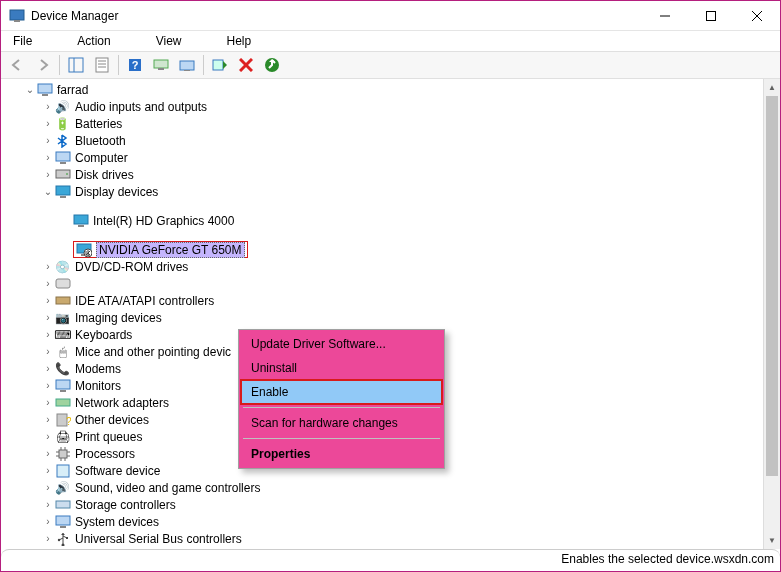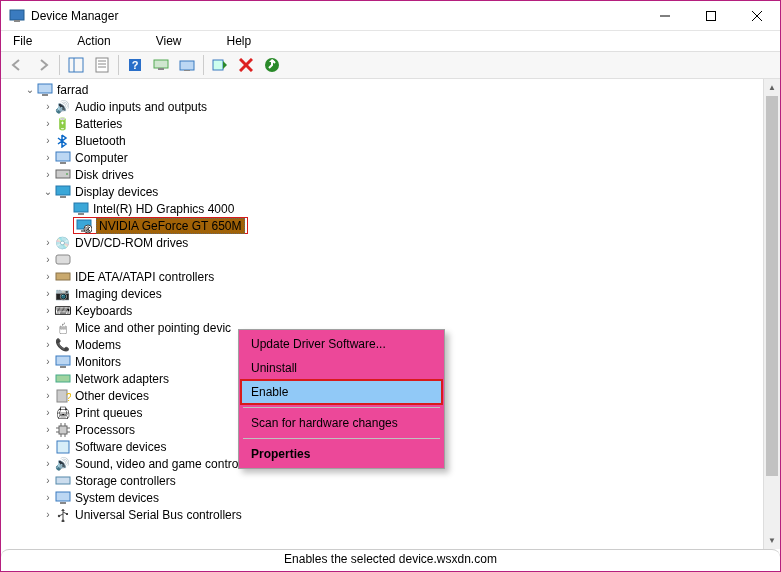--- a/index.html
+++ b/index.html
@@ -99,30 +99,30 @@
     cursor:default;
   }
   .expander.blank{visibility:hidden;}
   .nodeico{
     width:16px;height:16px;margin-right:4px;
     display:flex;align-items:center;justify-content:center;
     font-size:12px;
   }
   .indent1{padding-left:20px;}
   .indent2{padding-left:38px;}
-  .indent3{padding-left:56px;}
+  .indent3{padding-left:56px;margin-top:12px;}
   .selected{
     border:1px solid #d81b1b;
     background:#fff;
     padding:0 2px;
     height:17px;
     display:flex;align-items:center;
   }
   .seltext{
-    background:#a16207;
+    background:#c4b5fd;
     padding:0 2px;
     border:1px dotted #666;
   }
   
   .ctxmenu{
     position:absolute;
     left:237px; top:250px;
     width:207px;
     background:#ec4899;
     border:1px solid #a0a0a0;
@@ -141,21 +141,21 @@
   .ctxsep{
     height:1px;background:#c0c0c0;margin:3px 2px;
   }
   
   .statusbar{
     height:18px;
     border-top:1px solid #ccc;
     display:flex;align-items:center;
     padding:0 6px;
     font-size:12px;
-    justify-content:center;
+    justify-content:flex-end;
     border-radius:8px;
   }
   .watermark{color:#000000;}
   
   svg{display:block;}
 </style>
 </head>
 <body>
 
 <div class="titlebar">
@@ -446,21 +446,21 @@
         </span>
       <span>Processors</span>
     </div>
     <div class="row indent2">
       <span class="expander">›</span>
       <span class="nodeico">
           <svg width="14" height="14">
             <rect x="1" y="1" width="12" height="12" fill="#d8eef8" stroke="#3a7bbf"></rect>
           </svg>
         </span>
-      <span>Software devices</span>
+      <span>Software device</span>
     </div>
     <div class="row indent2">
       <span class="expander">›</span>
       <span class="nodeico">🔊</span>
       <span>Sound, video and game controllers</span>
     </div>
     <div class="row indent2">
       <span class="expander">›</span>
       <span class="nodeico">
           <svg width="16" height="12">

